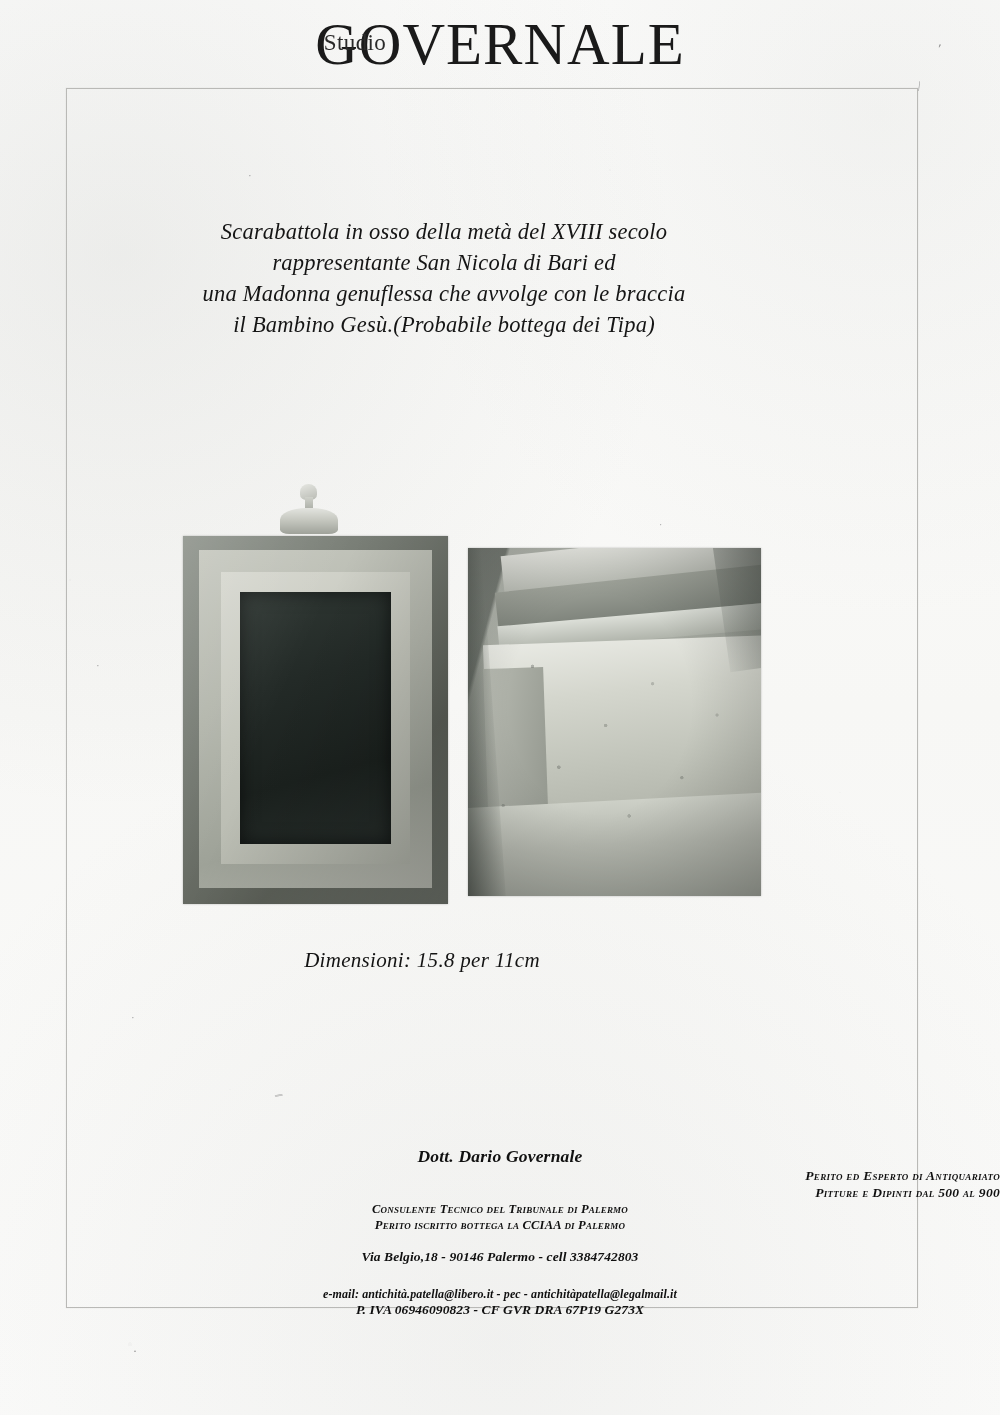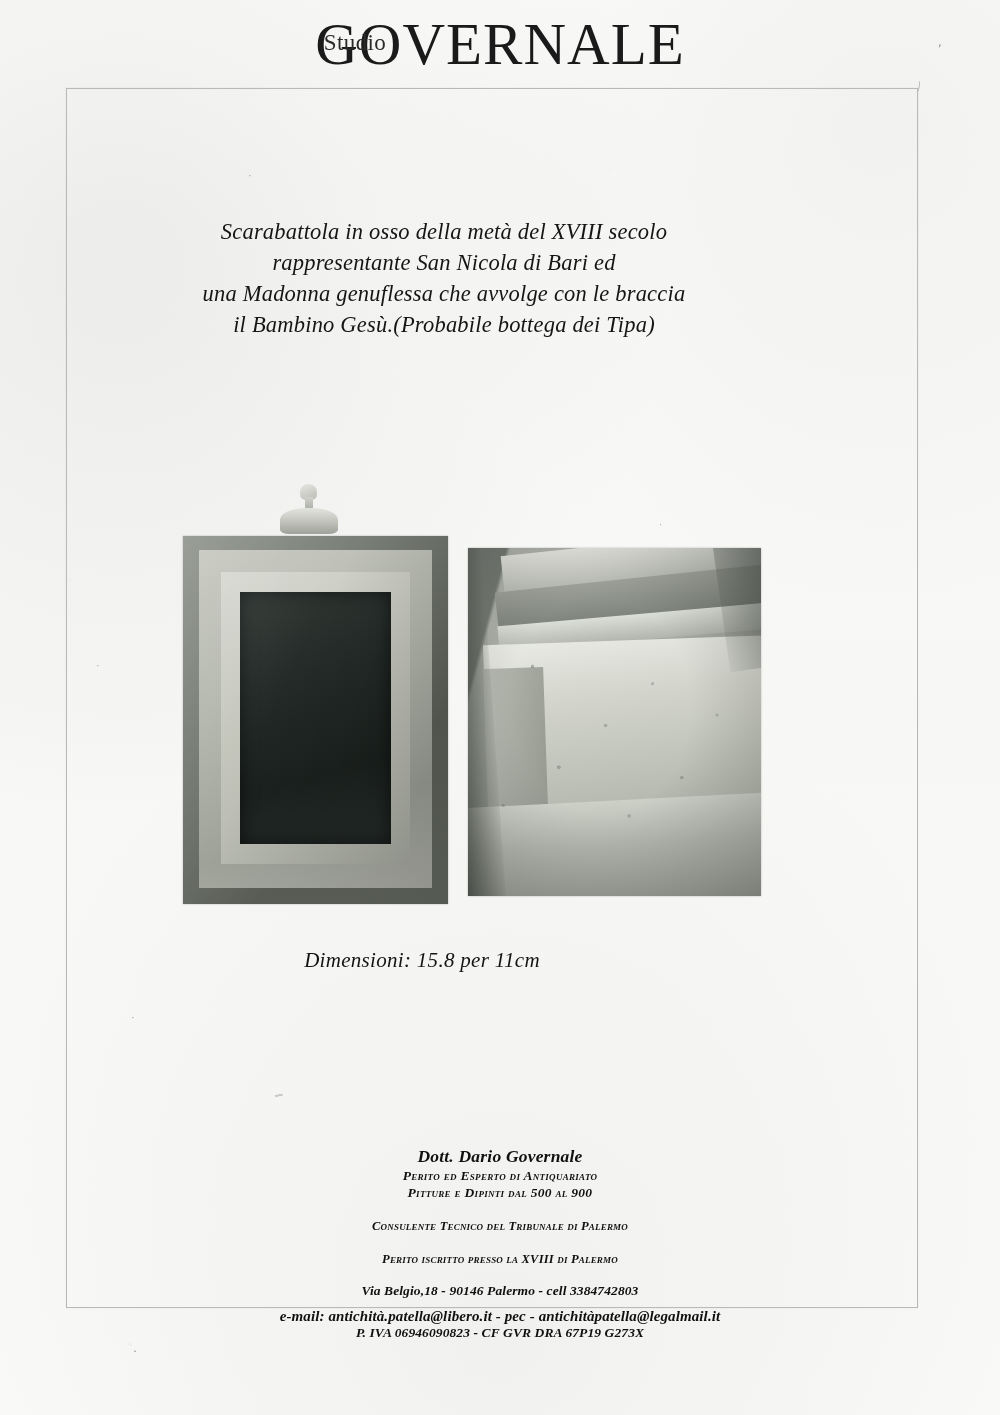--- a/index.html
+++ b/index.html
@@ -303,41 +303,42 @@
     font-style: italic;
     letter-spacing: .2px;
   }
   .f-sub1, .f-sub2 {
     font-size: 13.5px;
     font-weight: bold;
     font-style: italic;
     letter-spacing: .3px;
     font-variant: small-caps;
     margin-top: 1px;
+    text-align: right;
   }
   .f-sub3, .f-sub4 {
     font-size: 12.5px;
     font-weight: bold;
     font-style: italic;
     letter-spacing: .2px;
     font-variant: small-caps;
-    margin-top: 18px;
+    margin-top: 1px;
   }
   .f-addr {
     font-size: 13.5px;
     font-weight: bold;
     font-style: italic;
     margin-top: 16px;
     letter-spacing: .1px;
   }
   .f-mail {
-    font-size: 15px;
-    font-style: italic;
-    font-weight: bold;
-    margin-top: 9px;
+    font-size: 12px;
+    font-style: italic;
+    font-weight: bold;
+    margin-top: 22px;
     letter-spacing: .1px;
   }
   .f-vat {
     font-size: 13.5px;
     font-style: italic;
     font-weight: bold;
     letter-spacing: .1px;
   }
 </style>
 </head>
@@ -401,19 +402,19 @@
 
   </div>
 
   <div class="dimensions">Dimensioni:  15.8 per 11cm</div>
 
   <div class="footer">
     <div class="f-name">Dott. Dario Governale</div>
     <div class="f-sub1">Perito ed Esperto di Antiquariato</div>
     <div class="f-sub2">Pitture e Dipinti dal 500 al 900</div>
     <div class="f-sub3">Consulente Tecnico del Tribunale di Palermo</div>
-    <div class="f-sub4">Perito iscritto presso la XVIII di Palermo</div>
+    <div class="f-sub4">Perito iscritto bottega la CCIAA di Palermo</div>
     <div class="f-addr">Via Belgio,18 - 90146 Palermo - cell 3384742803</div>
     <div class="f-mail">e-mail: antichità.patella@libero.it - pec - antichitàpatella@legalmail.it</div>
     <div class="f-vat">P. IVA 06946090823 - CF GVR DRA 67P19 G273X</div>
   </div>
 
 </div>
 
 </body></html>

